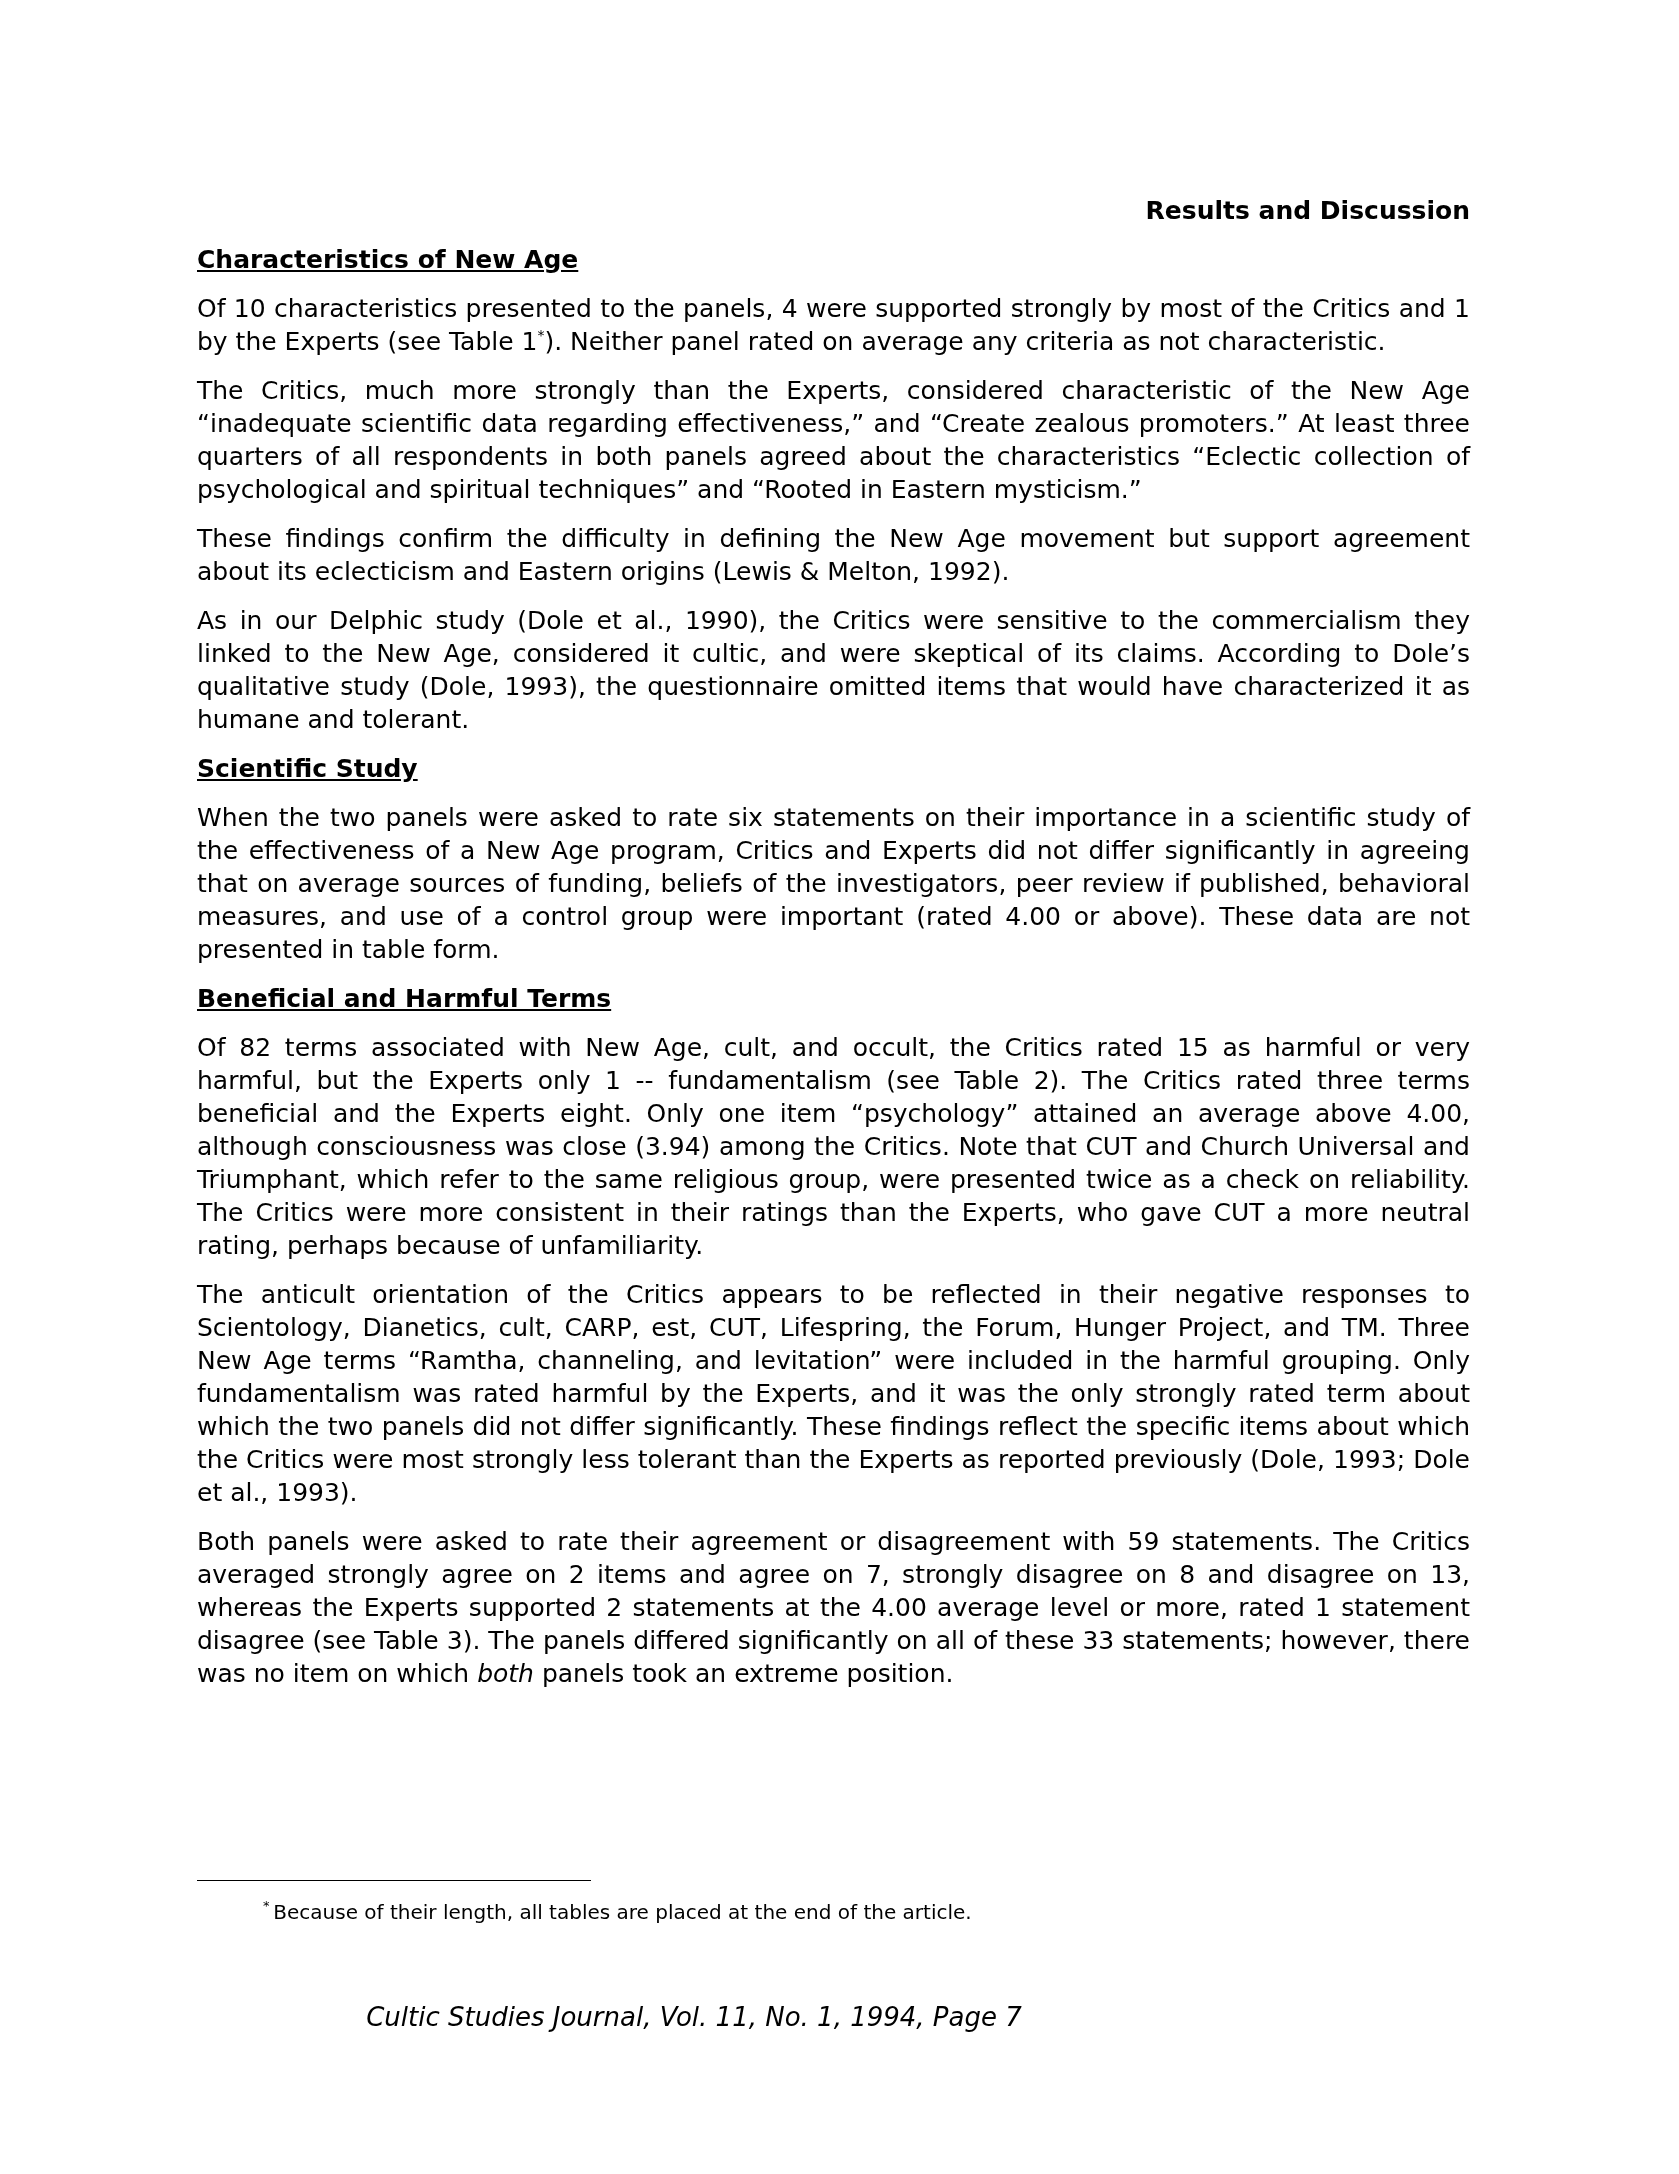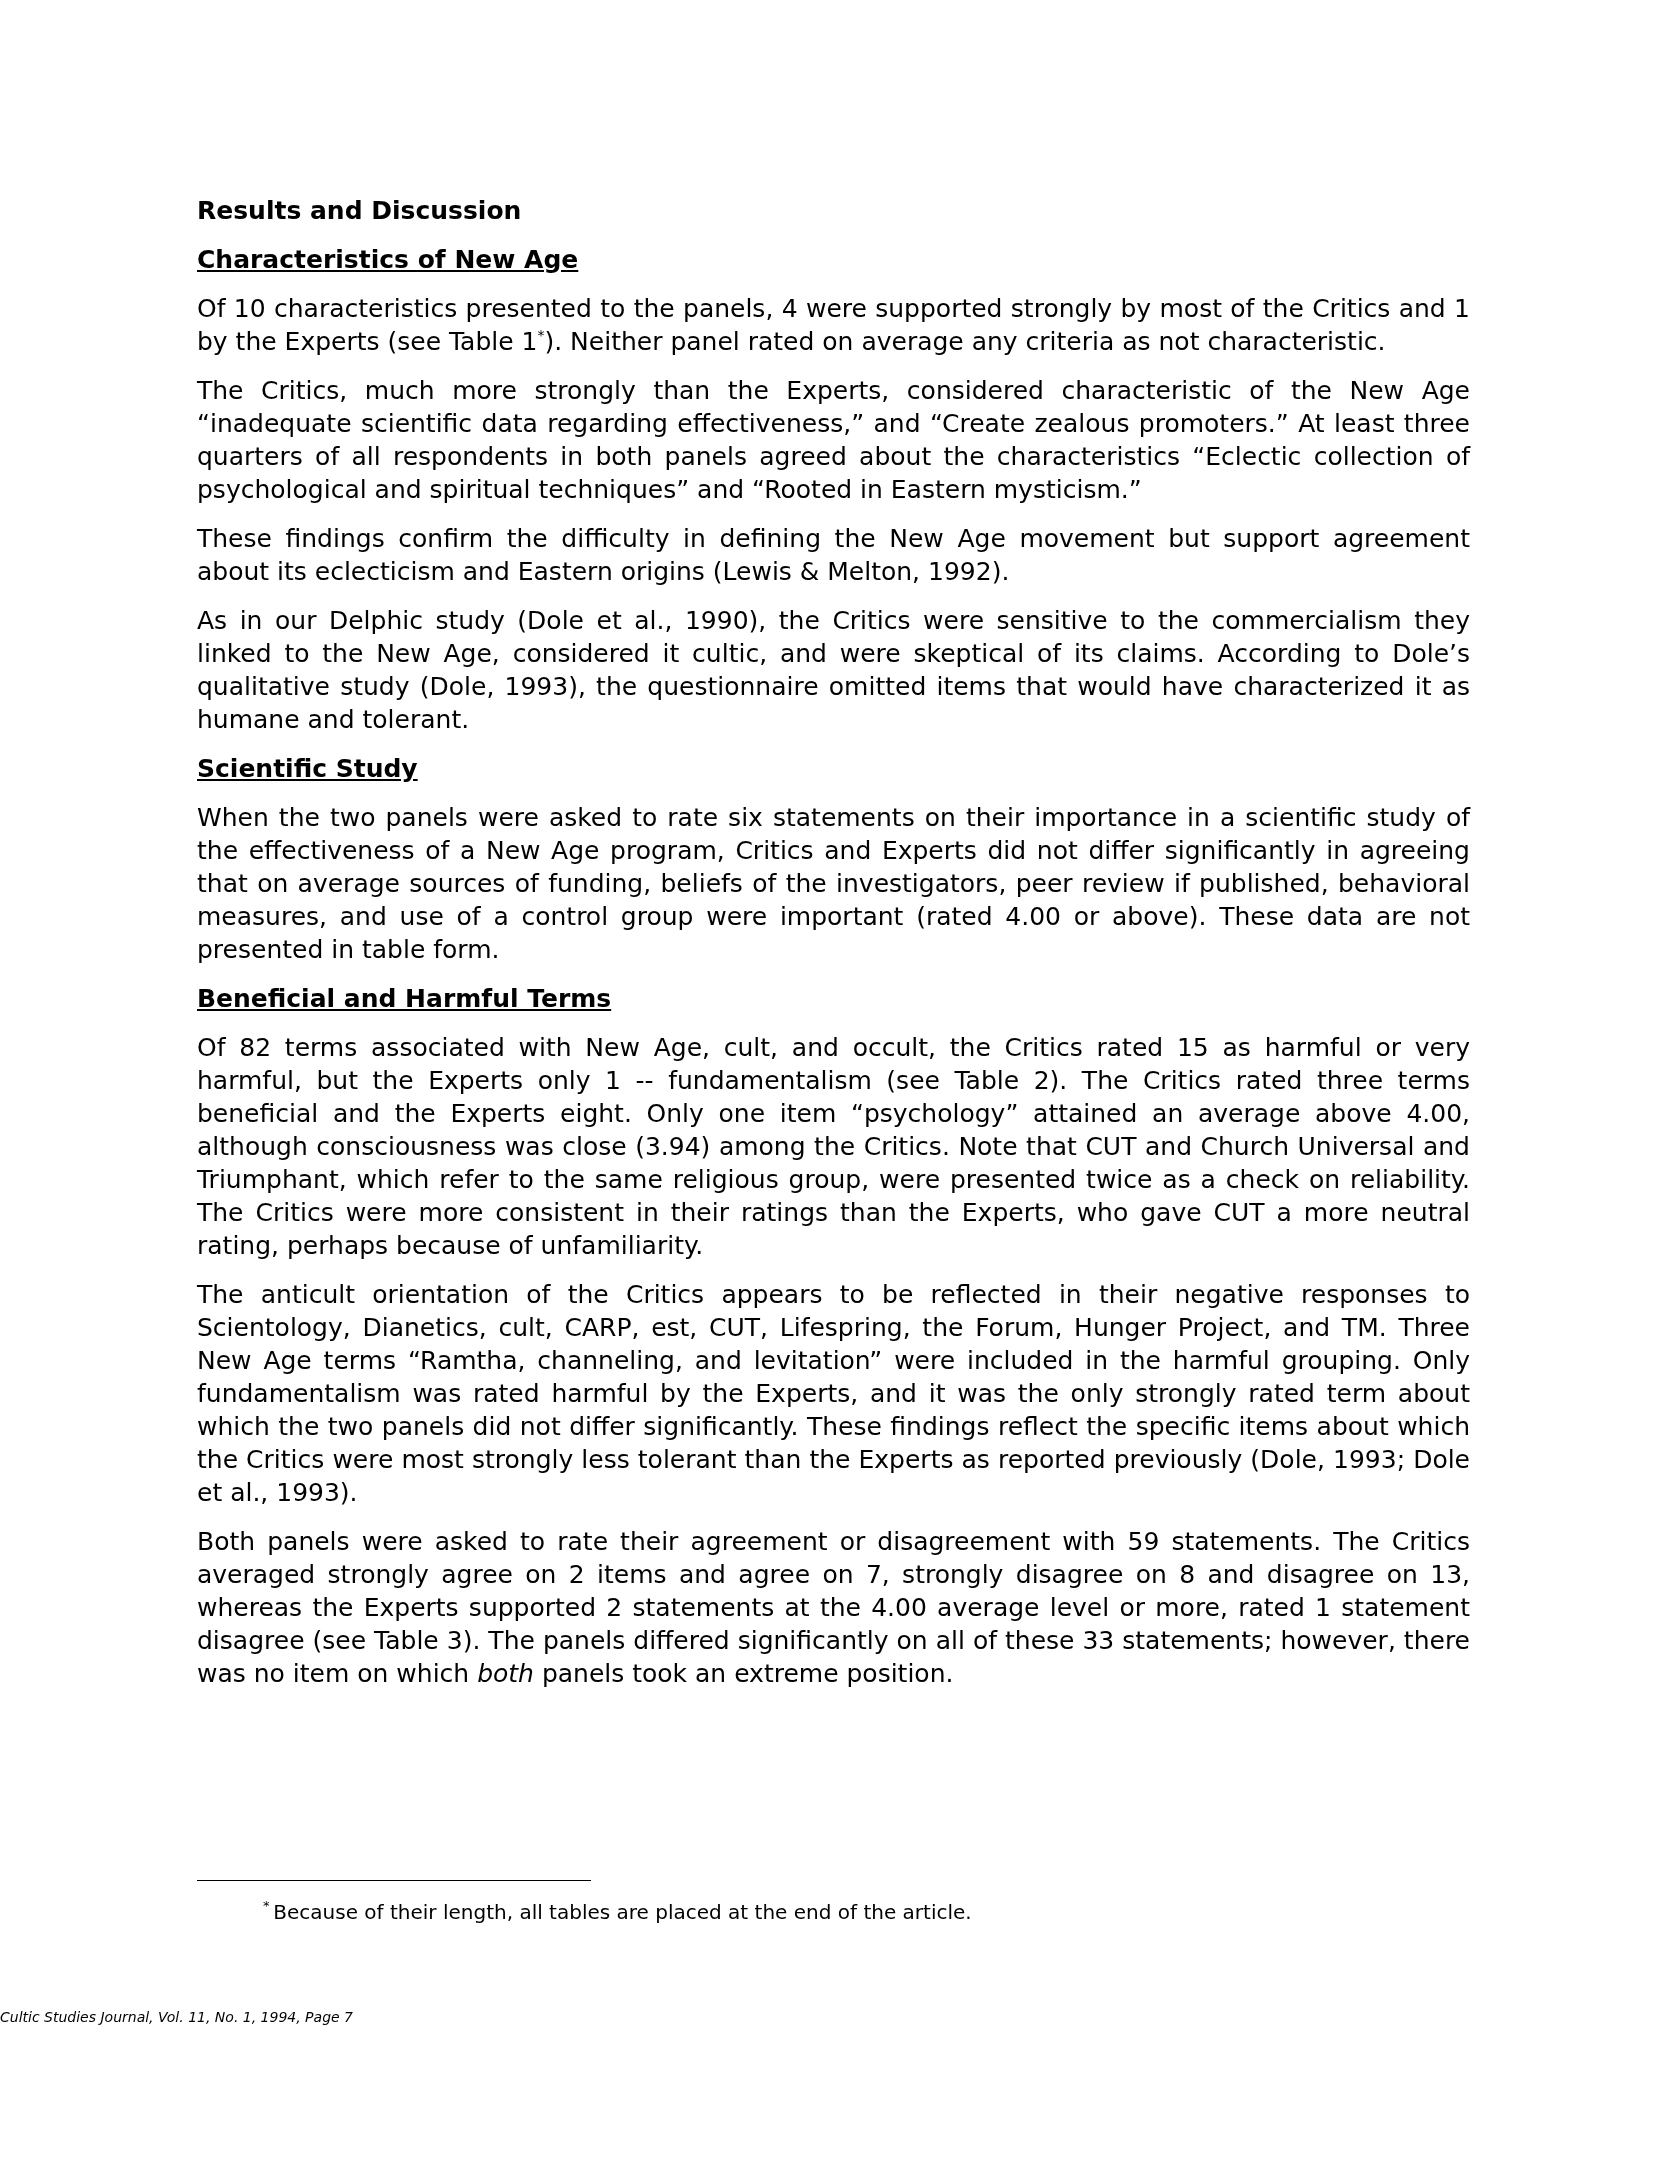--- a/index.html
+++ b/index.html
@@ -1,36 +1,36 @@
 <!DOCTYPE html>
 <html style="font-size:15px"><head>
   <meta charset="utf-8">
   <style>
     html, body { margin: 0; padding: 0; background: #ffffff; }
     body { width: 1680px; height: 2174px; position: relative; overflow: hidden; color: #000; }
     .page {
       position: absolute; left: 197px; top: 194px; width: 1273px;
       font-family: "DejaVu Sans", sans-serif; font-size: 25px; line-height: 33px;
     }
-    .section-title { text-align: left; font-weight: bold; margin: 0 0 16px 0; }
+    .section-title { text-align: right; font-weight: bold; margin: 0 0 16px 0; }
     .sub-heading { font-weight: bold; margin: 0 0 16px 0; text-decoration: underline; }
     p.body { margin: 0 0 16px 0; text-align: justify; }
     sup.fn-ref { font-size: 14px; line-height: 0; vertical-align: 10.4px; }
     .footnote-rule {
       position: absolute; left: 197px; top: 1880px; width: 394px; height: 0;
       border-top: 1.9px solid #000;
     }
     .footnote {
       position: absolute; left: 219px; top: 1898px; width: 1224px;
       font-family: "DejaVu Sans", sans-serif; font-size: 20px; line-height: 28px; margin-left: 44px;
     }
     .footnote sup { font-size: 13px; vertical-align: 9.4px; line-height: 0; margin-right: 3.8px; }
     .page-footer {
-      position: absolute; left: 0; top: 2002px; width: 1388px; 
-      font-family: "DejaVu Sans", sans-serif; font-style: italic; font-size: 14px; line-height: 30px;
+      position: absolute; left: 0; top: 2002px; width: 1388px; text-align: center;
+      font-family: "DejaVu Sans", sans-serif; font-style: italic; font-size: 26px; line-height: 30px;
     }
     em { font-style: italic; }
   </style>
 </head>
 <body>
 
 <div class="page">
   <div class="section-title">Results and Discussion</div>
 
   <div>

